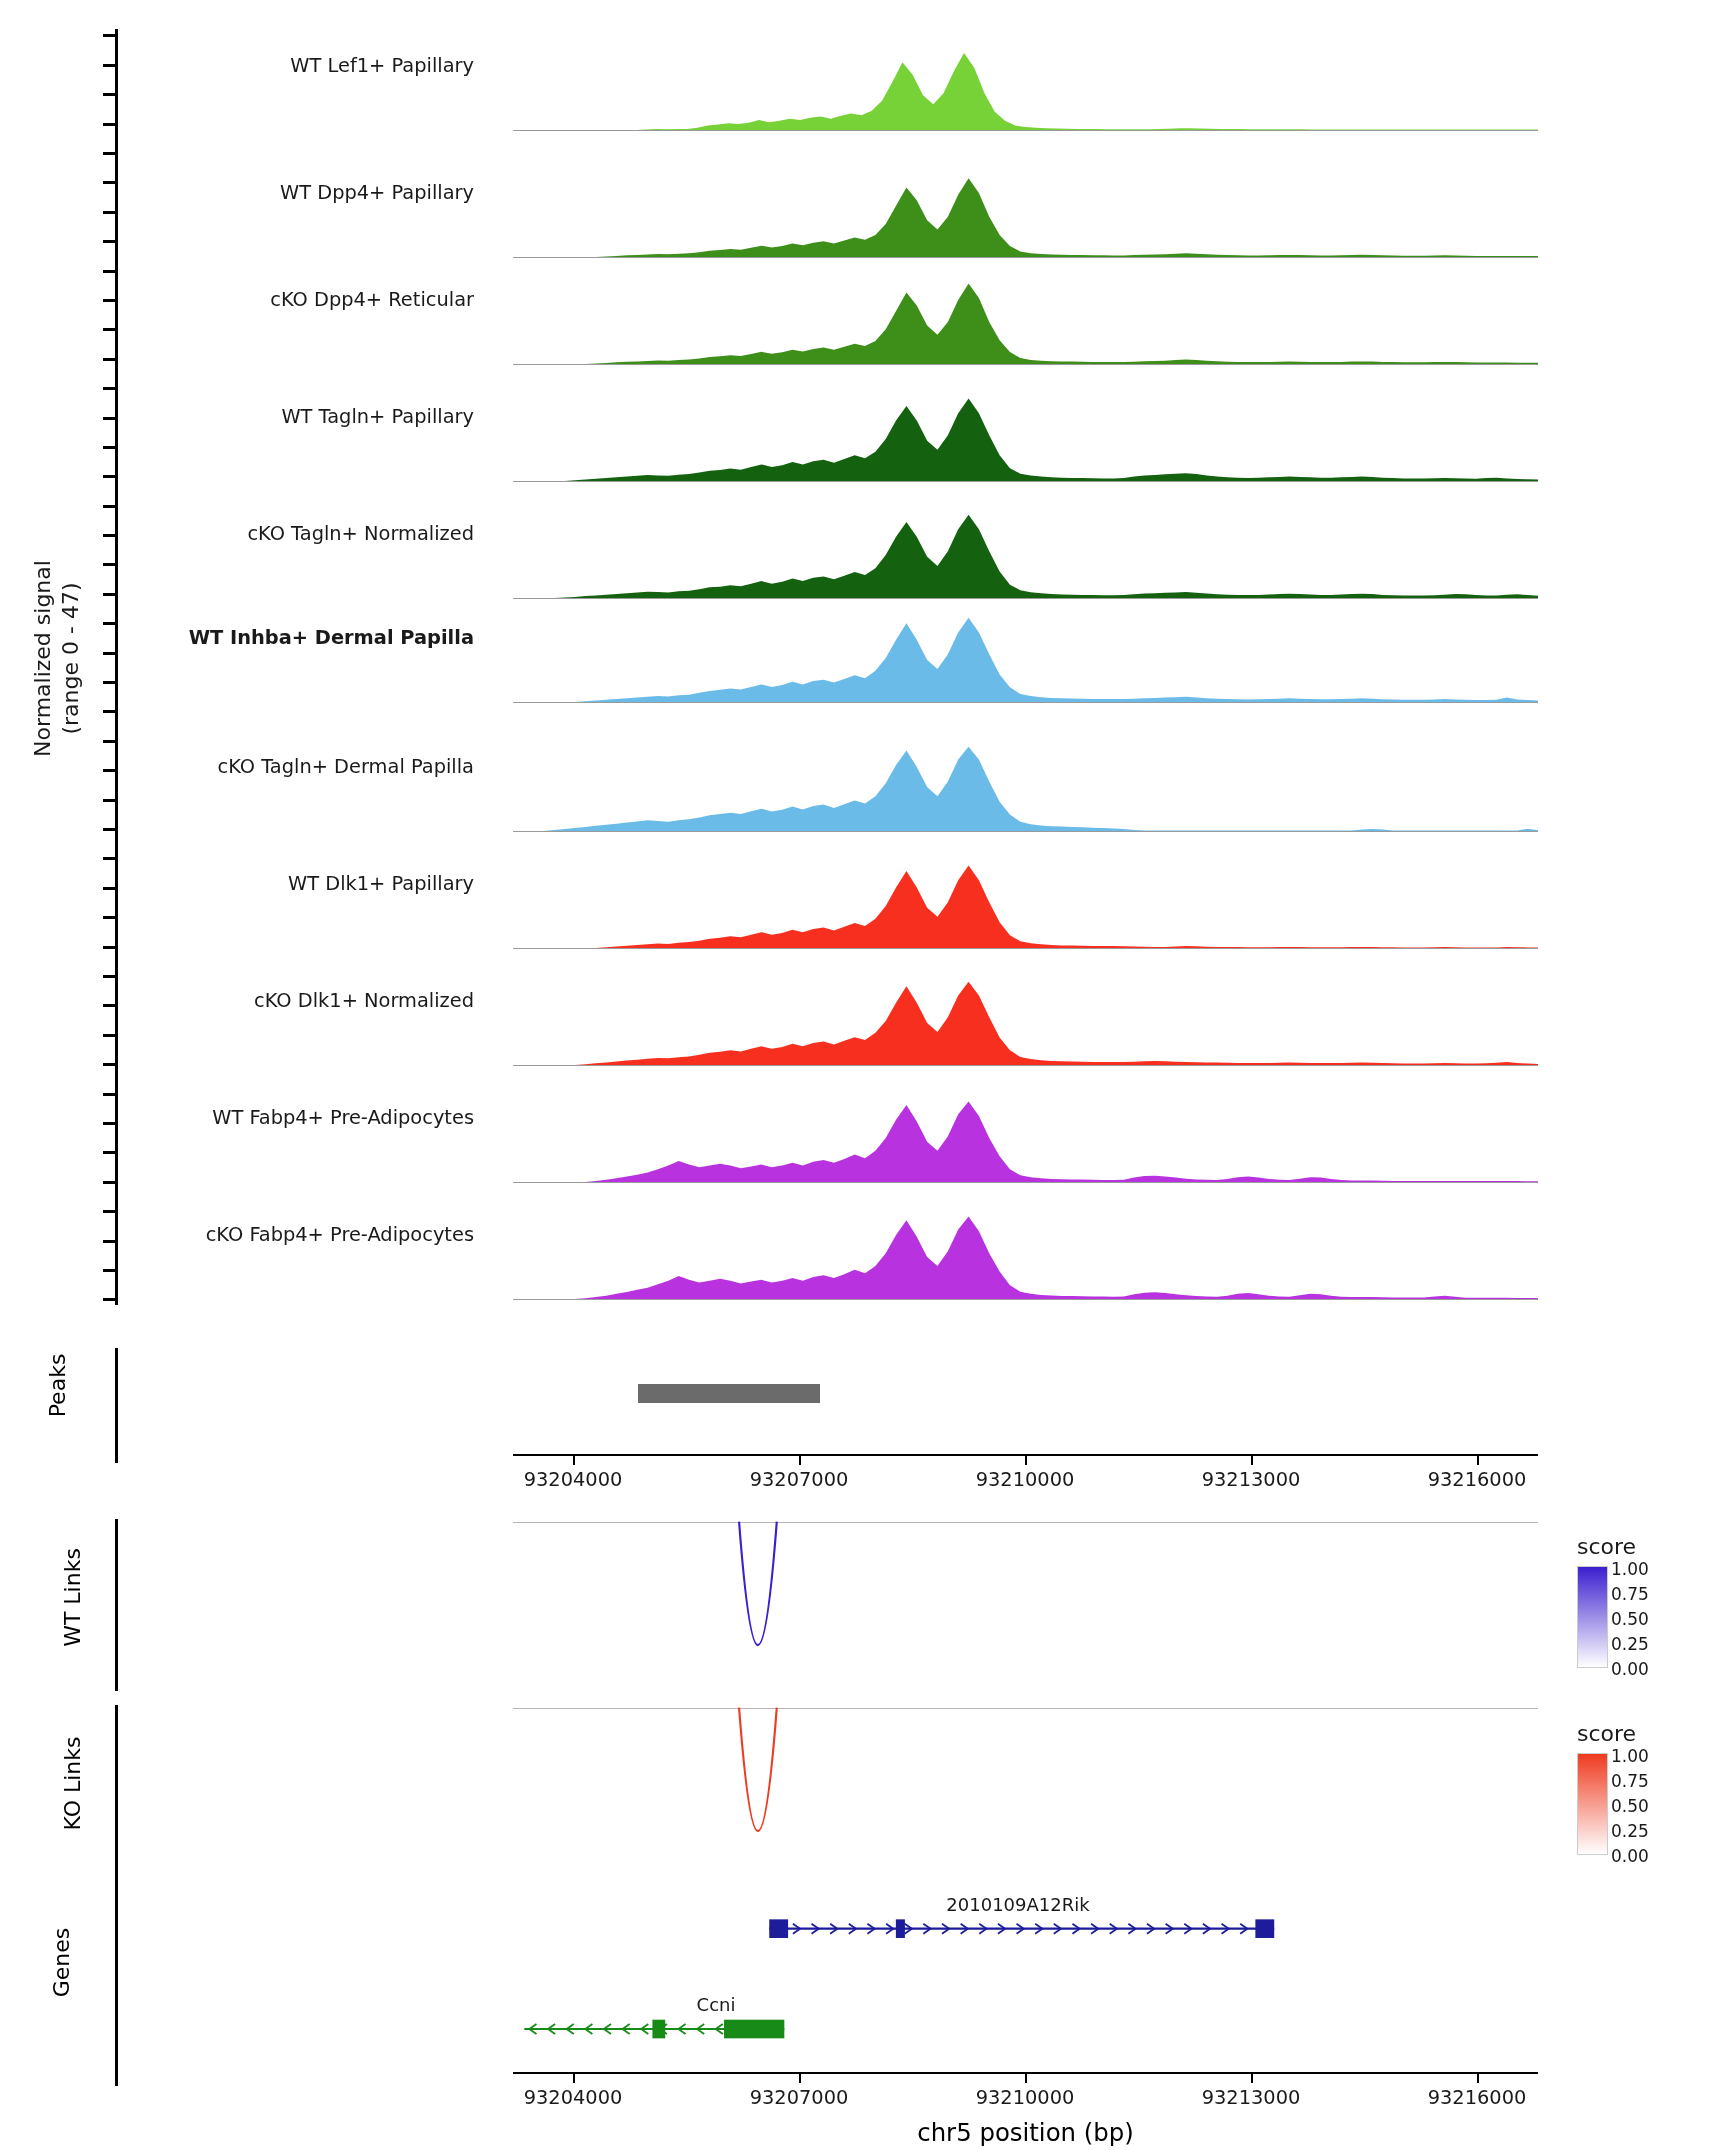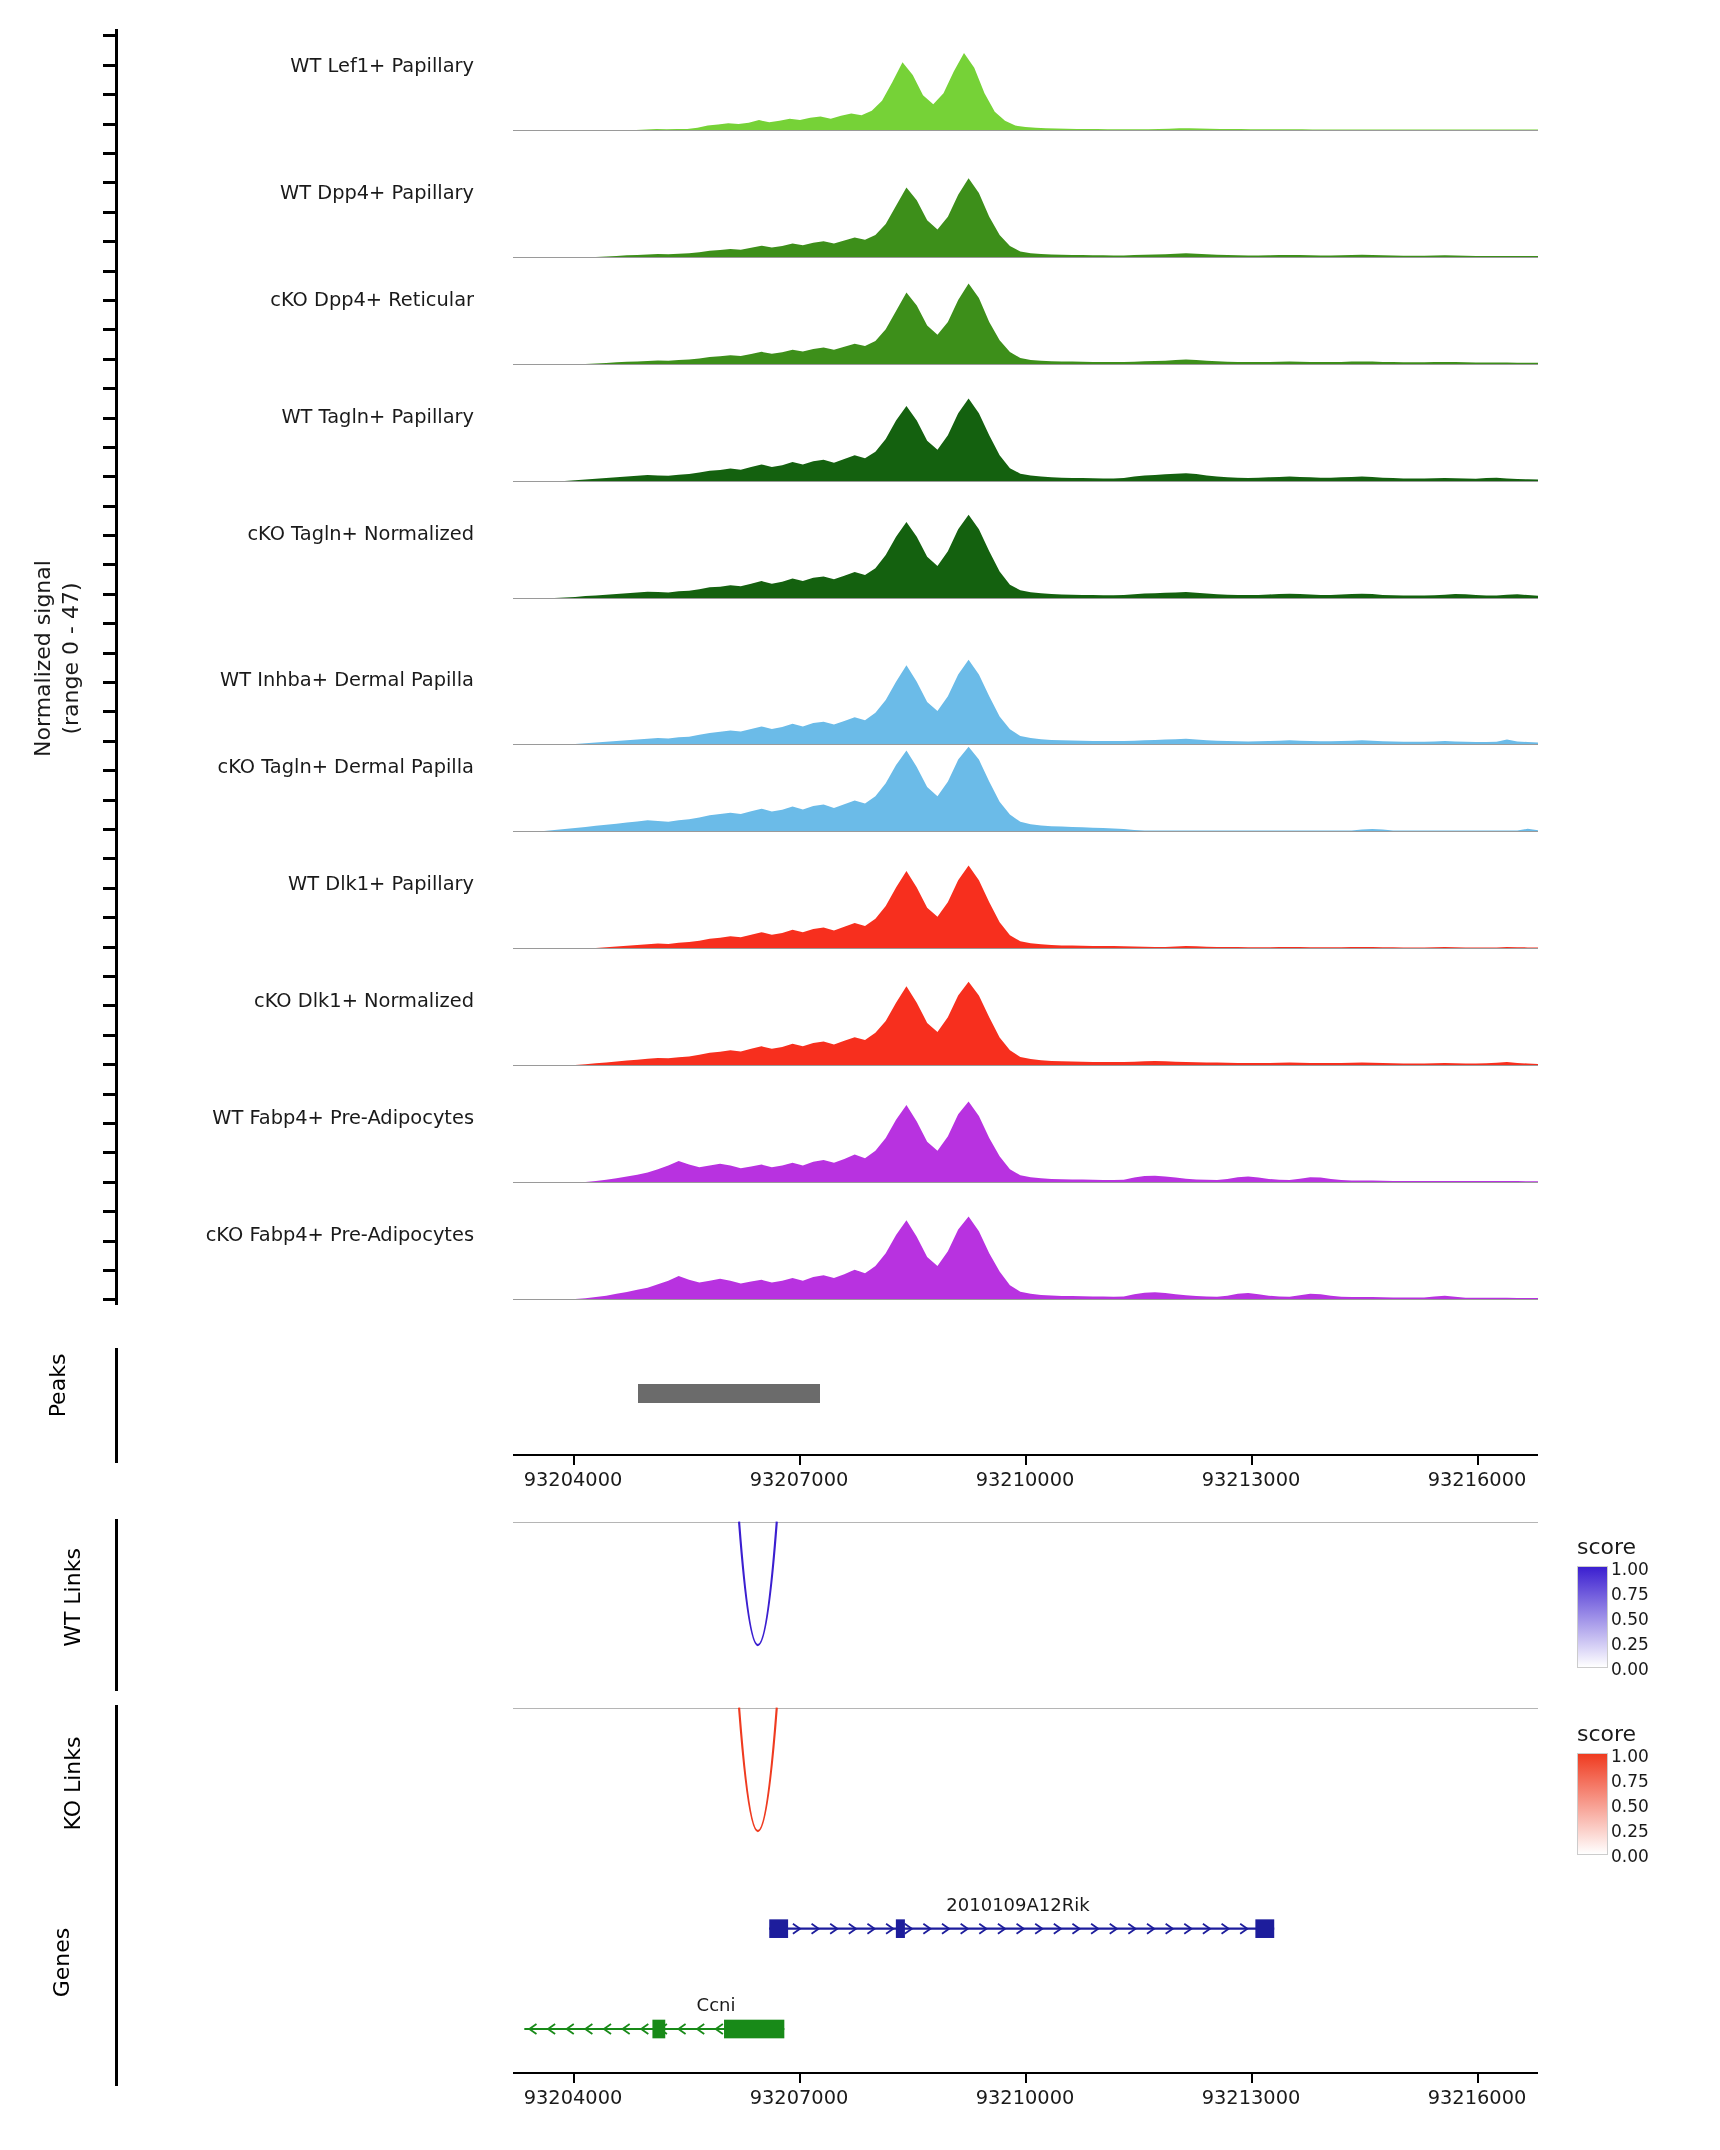--- a/index.html
+++ b/index.html
@@ -333,21 +333,21 @@
       </div>
       <div class="track-row" style="top: 493px;">
         <div class="track-label">cKO Tagln+ Normalized</div>
         <div class="track-plot" style="top: 5.7px;">
           <svg width="1025" height="99" viewBox="0 0 1430 138">
             <path d="M 0 138 L 0.0 138.0 L 14.4 138.0 L 28.9 138.0 L 43.3 138.0 L 57.8 138.0 L 72.2 137.2 L 86.7 136.5 L 101.1 135.4 L 115.6 134.4 L 130.0 133.4 L 144.4 132.4 L 158.9 131.4 L 173.3 130.3 L 187.8 129.3 L 202.2 129.8 L 216.7 130.3 L 231.1 128.8 L 245.6 127.8 L 260.0 125.7 L 274.4 123.2 L 288.9 122.2 L 303.3 120.1 L 317.8 121.7 L 332.2 118.1 L 346.7 114.5 L 361.1 118.1 L 375.6 115.5 L 390.0 110.9 L 404.4 114.5 L 418.9 109.9 L 433.3 107.9 L 447.8 112.0 L 462.2 106.9 L 476.7 101.7 L 491.1 105.8 L 505.6 96.6 L 520.0 78.0 L 534.4 52.5 L 548.9 32.0 L 563.3 52.5 L 577.8 80.6 L 592.2 93.3 L 606.7 72.9 L 621.1 42.3 L 635.6 21.8 L 650.0 42.3 L 664.4 72.9 L 678.9 101.0 L 693.3 119.6 L 707.8 127.3 L 722.2 130.1 L 736.7 131.6 L 751.1 132.6 L 765.6 133.1 L 780.0 133.4 L 794.4 133.7 L 808.9 133.9 L 823.3 134.2 L 837.8 134.2 L 852.2 133.7 L 866.7 132.9 L 881.1 131.9 L 895.6 131.4 L 910.0 130.9 L 924.4 130.3 L 938.9 129.8 L 953.3 130.9 L 967.8 131.9 L 982.2 132.9 L 996.7 133.4 L 1011.1 133.7 L 1025.6 133.9 L 1040.0 133.7 L 1054.4 133.1 L 1068.9 132.6 L 1083.3 132.1 L 1097.8 132.6 L 1112.2 133.1 L 1126.7 133.7 L 1141.1 133.7 L 1155.6 133.1 L 1170.0 132.6 L 1184.4 132.1 L 1198.9 132.6 L 1213.3 133.7 L 1227.8 134.2 L 1242.2 134.4 L 1256.7 134.7 L 1271.1 134.7 L 1285.6 134.2 L 1300.0 133.4 L 1314.4 132.4 L 1328.9 132.9 L 1343.3 133.9 L 1357.8 134.4 L 1372.2 134.4 L 1386.7 133.4 L 1401.1 132.9 L 1415.6 133.9 L 1430.0 134.9 L 1430 138 Z" fill="#14610f" stroke="none"></path>
           </svg>
         </div>
         <div class="track-baseline" style="top: 105px;"></div>
       </div>
-      <div class="track-row" style="top: 639px;">
+      <div class="track-row" style="top: 597px; font-weight: bold;">
         <div class="track-label">WT Inhba+ Dermal Papilla</div>
         <div class="track-plot" style="top: 5.7px;">
           <svg width="1025" height="99" viewBox="0 0 1430 138">
             <path d="M 0 138 L 0.0 138.0 L 14.4 138.0 L 28.9 138.0 L 43.3 138.0 L 57.8 138.0 L 72.2 138.0 L 86.7 138.0 L 101.1 137.0 L 115.6 136.0 L 130.0 134.9 L 144.4 133.9 L 158.9 132.9 L 173.3 131.9 L 187.8 130.9 L 202.2 129.8 L 216.7 130.3 L 231.1 128.8 L 245.6 127.8 L 260.0 125.2 L 274.4 122.7 L 288.9 121.1 L 303.3 119.1 L 317.8 120.6 L 332.2 117.1 L 346.7 113.5 L 361.1 117.1 L 375.6 114.5 L 390.0 109.9 L 404.4 113.5 L 418.9 108.9 L 433.3 106.9 L 447.8 110.9 L 462.2 105.8 L 476.7 100.7 L 491.1 104.8 L 505.6 94.6 L 520.0 76.7 L 534.4 51.2 L 548.9 28.2 L 563.3 51.2 L 577.8 79.3 L 592.2 92.0 L 606.7 71.6 L 621.1 41.0 L 635.6 20.6 L 650.0 41.0 L 664.4 71.6 L 678.9 99.7 L 693.3 117.6 L 707.8 126.8 L 722.2 129.8 L 736.7 131.4 L 751.1 132.4 L 765.6 132.9 L 780.0 133.1 L 794.4 133.4 L 808.9 133.7 L 823.3 133.9 L 837.8 133.9 L 852.2 133.9 L 866.7 133.4 L 881.1 132.9 L 895.6 132.4 L 910.0 131.9 L 924.4 131.4 L 938.9 130.9 L 953.3 131.9 L 967.8 132.9 L 982.2 133.4 L 996.7 133.9 L 1011.1 134.2 L 1025.6 134.4 L 1040.0 134.2 L 1054.4 133.9 L 1068.9 133.4 L 1083.3 132.9 L 1097.8 133.4 L 1112.2 133.9 L 1126.7 134.2 L 1141.1 134.2 L 1155.6 133.9 L 1170.0 133.4 L 1184.4 132.9 L 1198.9 133.4 L 1213.3 134.2 L 1227.8 134.7 L 1242.2 134.9 L 1256.7 134.9 L 1271.1 134.9 L 1285.6 134.4 L 1300.0 133.9 L 1314.4 134.4 L 1328.9 134.9 L 1343.3 135.2 L 1357.8 135.2 L 1372.2 134.9 L 1386.7 131.9 L 1401.1 134.4 L 1415.6 135.4 L 1430.0 136.0 L 1430 138 Z" fill="#6bbbe8" stroke="none"></path>
           </svg>
         </div>
         <div class="track-baseline" style="top: 105px;"></div>
       </div>
       <div class="track-row" style="top: 726px;">
         <div class="track-label">cKO Tagln+ Dermal Papilla</div>
@@ -524,16 +524,17 @@
       <div class="xtick-label" style="left: 573px; top: 222px;">93204000</div>
       <div class="xtick" style="left: 799px; top: 210px;"></div>
       <div class="xtick-label" style="left: 799px; top: 222px;">93207000</div>
       <div class="xtick" style="left: 1025px; top: 210px;"></div>
       <div class="xtick-label" style="left: 1025px; top: 222px;">93210000</div>
       <div class="xtick" style="left: 1251px; top: 210px;"></div>
       <div class="xtick-label" style="left: 1251px; top: 222px;">93213000</div>
       <div class="xtick" style="left: 1477px; top: 210px;"></div>
       <div class="xtick-label" style="left: 1477px; top: 222px;">93216000</div>
     </div>
+  <div id="xaxis-title">chr5 position (bp)</div>
 <div class="gene-name" style="left: 1018px; top: 30px;">2010109A12Rik</div>
     <div class="gene-name" style="left: 716px; top: 130px;">Ccni</div>
   </div>
 
 
 </body></html>

